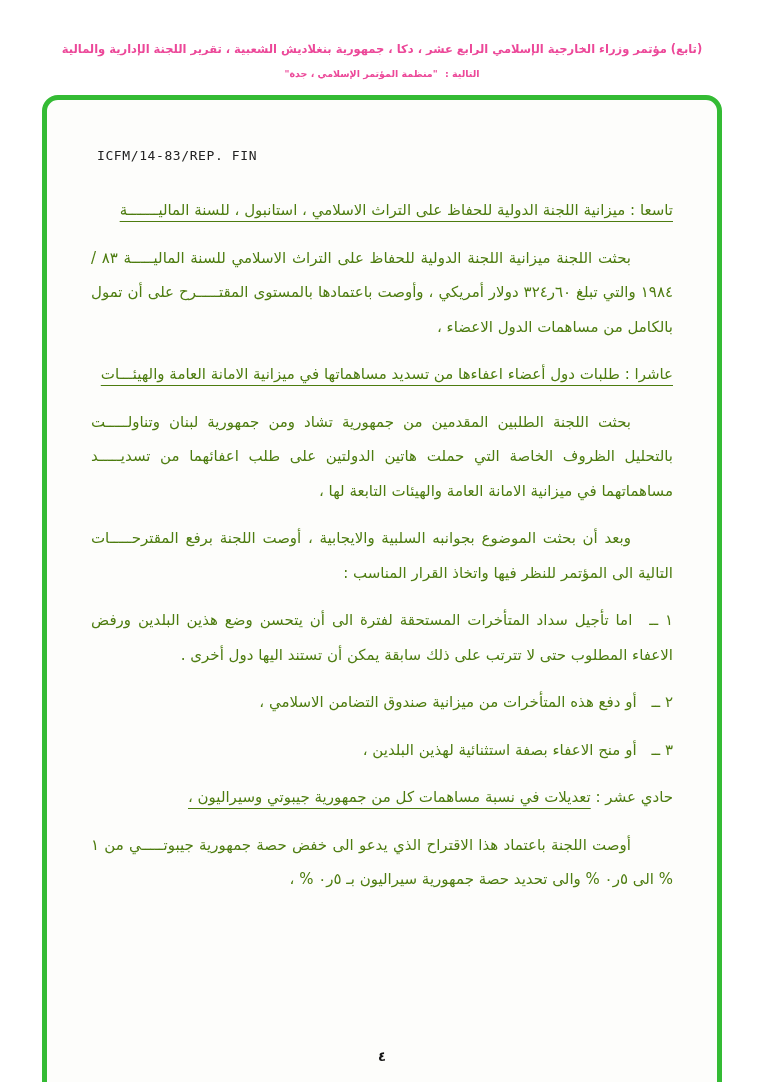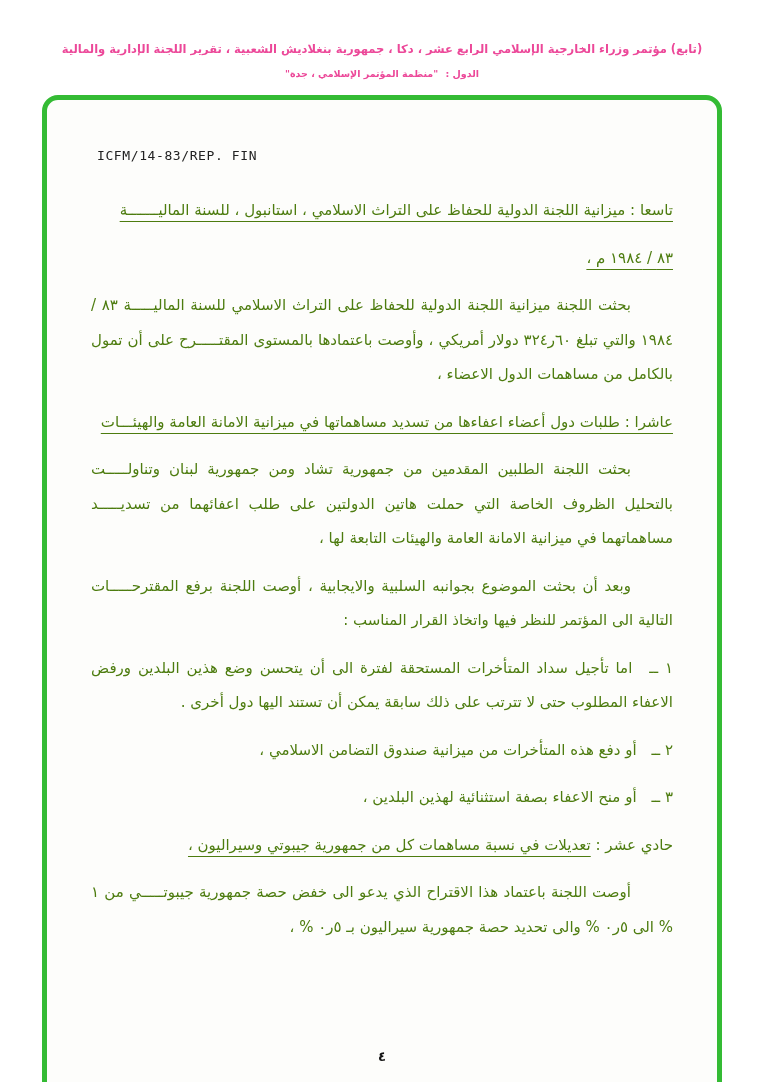--- a/index.html
+++ b/index.html
@@ -98,36 +98,33 @@
   }
 </style>
 </head>
 <body>
 
 <div class="page">
 
   <header class="top-header">
     <div class="header-line1">(تابع) مؤتمر وزراء الخارجية الإسلامي الرابع عشر ، دكا ، جمهورية بنغلاديش الشعبية ، تقرير اللجنة الإدارية والمالية</div>
     <div class="header-line2">
-      <span>الدول :</span>
+      <span>التالية :</span>
       <span>"منظمة المؤتمر الإسلامي ، جدة"</span>
     </div>
   </header>
 
   <div class="scan-frame">
 
     <div class="ref-code">ICFM/14-83/REP. FIN</div>
 
     <div class="arabic-content" dir="rtl">
 
       <p class="sec-heading">
         <span class="underlined">تاسعا : ميزانية اللجنة الدولية للحفاظ على التراث الاسلامي ، استانبول ، للسنة الماليـــــــة</span>
-      </p>
-      <p class="sec-heading heading-line2">
-        <span class="underlined">٨٣ / ١٩٨٤ م ،</span>
       </p>
 
       <p class="body-para">بحثت اللجنة ميزانية اللجنة الدولية للحفاظ على التراث الاسلامي للسنة الماليـــــة ٨٣ / ١٩٨٤ والتي تبلغ ٦٠ر٣٢٤ دولار أمريكي ، وأوصت باعتمادها بالمستوى المقتـــــرح على أن تمول بالكامل من مساهمات الدول الاعضاء ،</p>
 
       <p class="sec-heading">
         <span class="underlined">عاشرا : طلبات دول أعضاء اعفاءها من تسديد مساهماتها في ميزانية الامانة العامة والهيئـــات</span>
       </p>
 
       <p class="body-para">بحثت اللجنة الطلبين المقدمين من جمهورية تشاد ومن جمهورية لبنان وتناولـــــت بالتحليل الظروف الخاصة التي حملت هاتين الدولتين على طلب اعفائهما من تسديـــــد مساهماتهما في ميزانية الامانة العامة والهيئات التابعة لها ،</p>
 

